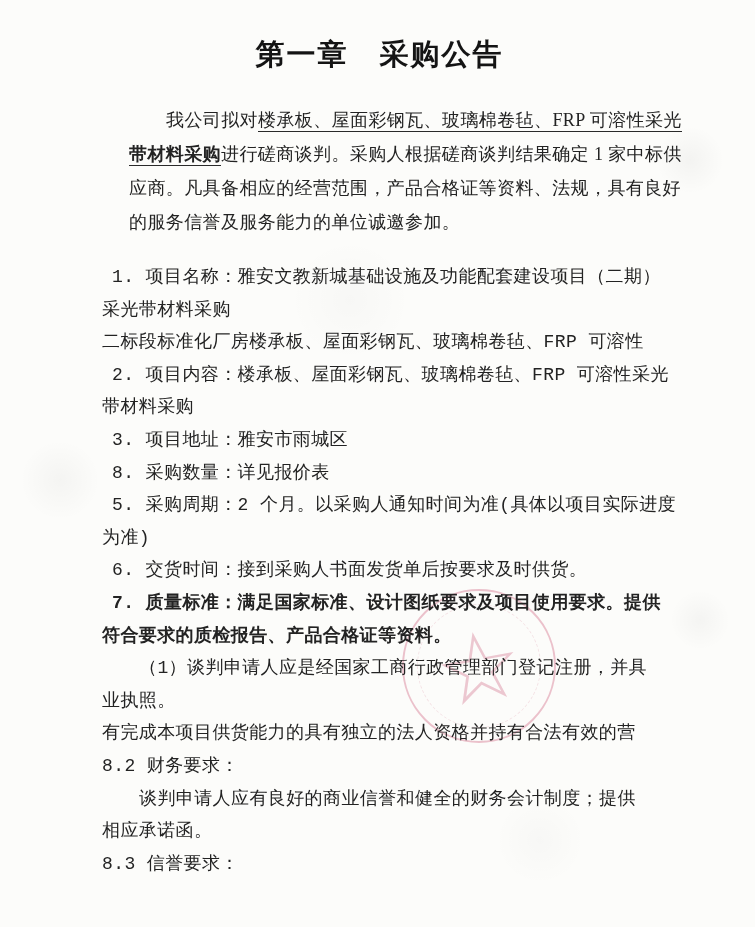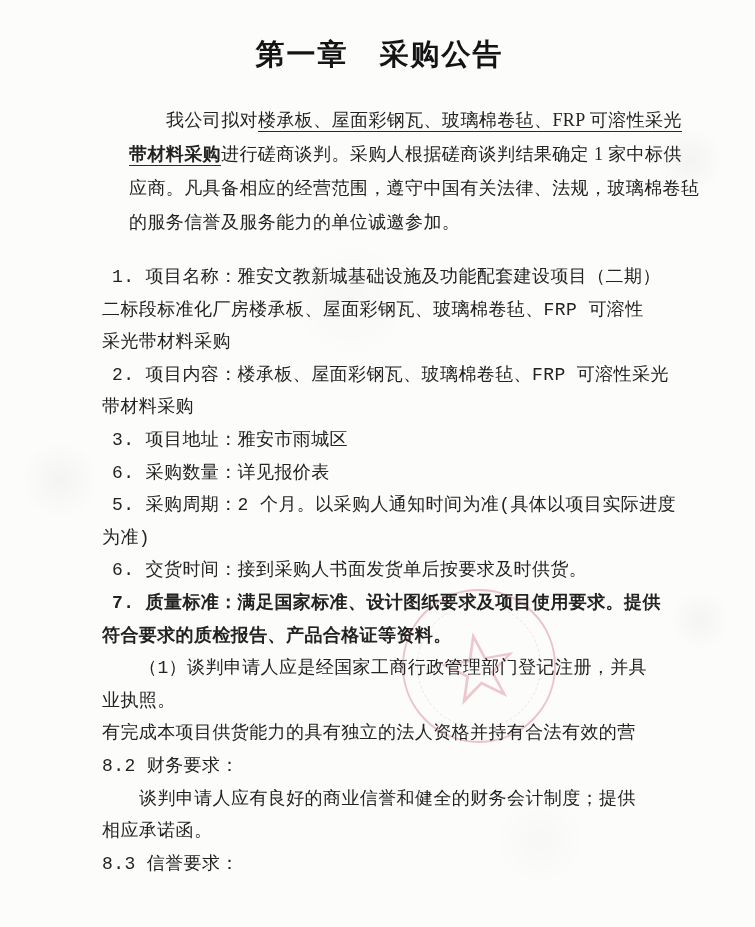--- a/index.html
+++ b/index.html
@@ -94,36 +94,36 @@
   <span class="seal-star">☆</span>
 </div>
 
 <div class="page">
 
   <h1 class="title">第一章　采购公告</h1>
 
   <div class="intro">
     <div class="line indent"><span>我公司拟对</span><span class="u">楼承板、屋面彩钢瓦、玻璃棉卷毡、FRP 可溶性采光</span></div>
     <div class="line"><span class="u b">带材料采购</span><span>进行磋商谈判。采购人根据磋商谈判结果确定 1 家中标供</span></div>
-    <div class="line">应商。凡具备相应的经营范围，遵守中国有关法律、法规，玻璃棉卷毡</div>
+    <div class="line">应商。凡具备相应的经营范围，产品合格证等资料、法规，具有良好</div>
     <div class="line">的服务信誉及服务能力的单位诚邀参加。</div>
   </div>
 
   <div class="list-area">
 
     <div class="line num">1. 项目名称：雅安文教新城基础设施及功能配套建设项目（二期）</div>
+    <div class="line">采光带材料采购</div>
     <div class="line">二标段标准化厂房楼承板、屋面彩钢瓦、玻璃棉卷毡、FRP 可溶性</div>
-    <div class="line">采光带材料采购</div>
 
     <div class="line num">2. 项目内容：楼承板、屋面彩钢瓦、玻璃棉卷毡、FRP 可溶性采光</div>
     <div class="line">带材料采购</div>
 
     <div class="line num">3. 项目地址：雅安市雨城区</div>
 
-    <div class="line num">6. 采购数量：详见报价表</div>
+    <div class="line num">8. 采购数量：详见报价表</div>
 
     <div class="line num">5. 采购周期：2 个月。以采购人通知时间为准(具体以项目实际进度</div>
     <div class="line">为准)</div>
 
     <div class="line num">6. 交货时间：接到采购人书面发货单后按要求及时供货。</div>
 
     <div class="line num b">7. 质量标准：满足国家标准、设计图纸要求及项目使用要求。提供</div>
     <div class="line b">符合要求的质检报告、产品合格证等资料。</div>
 
 

